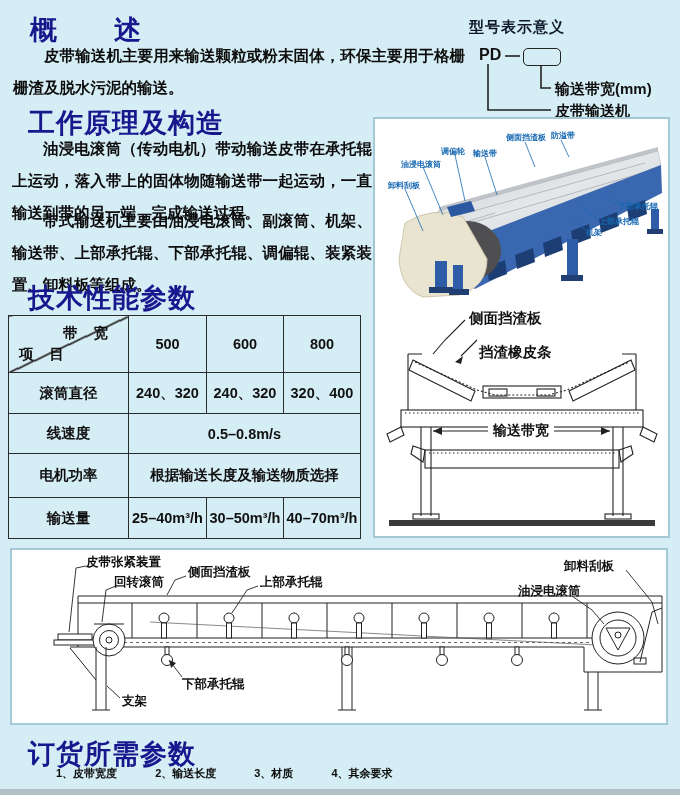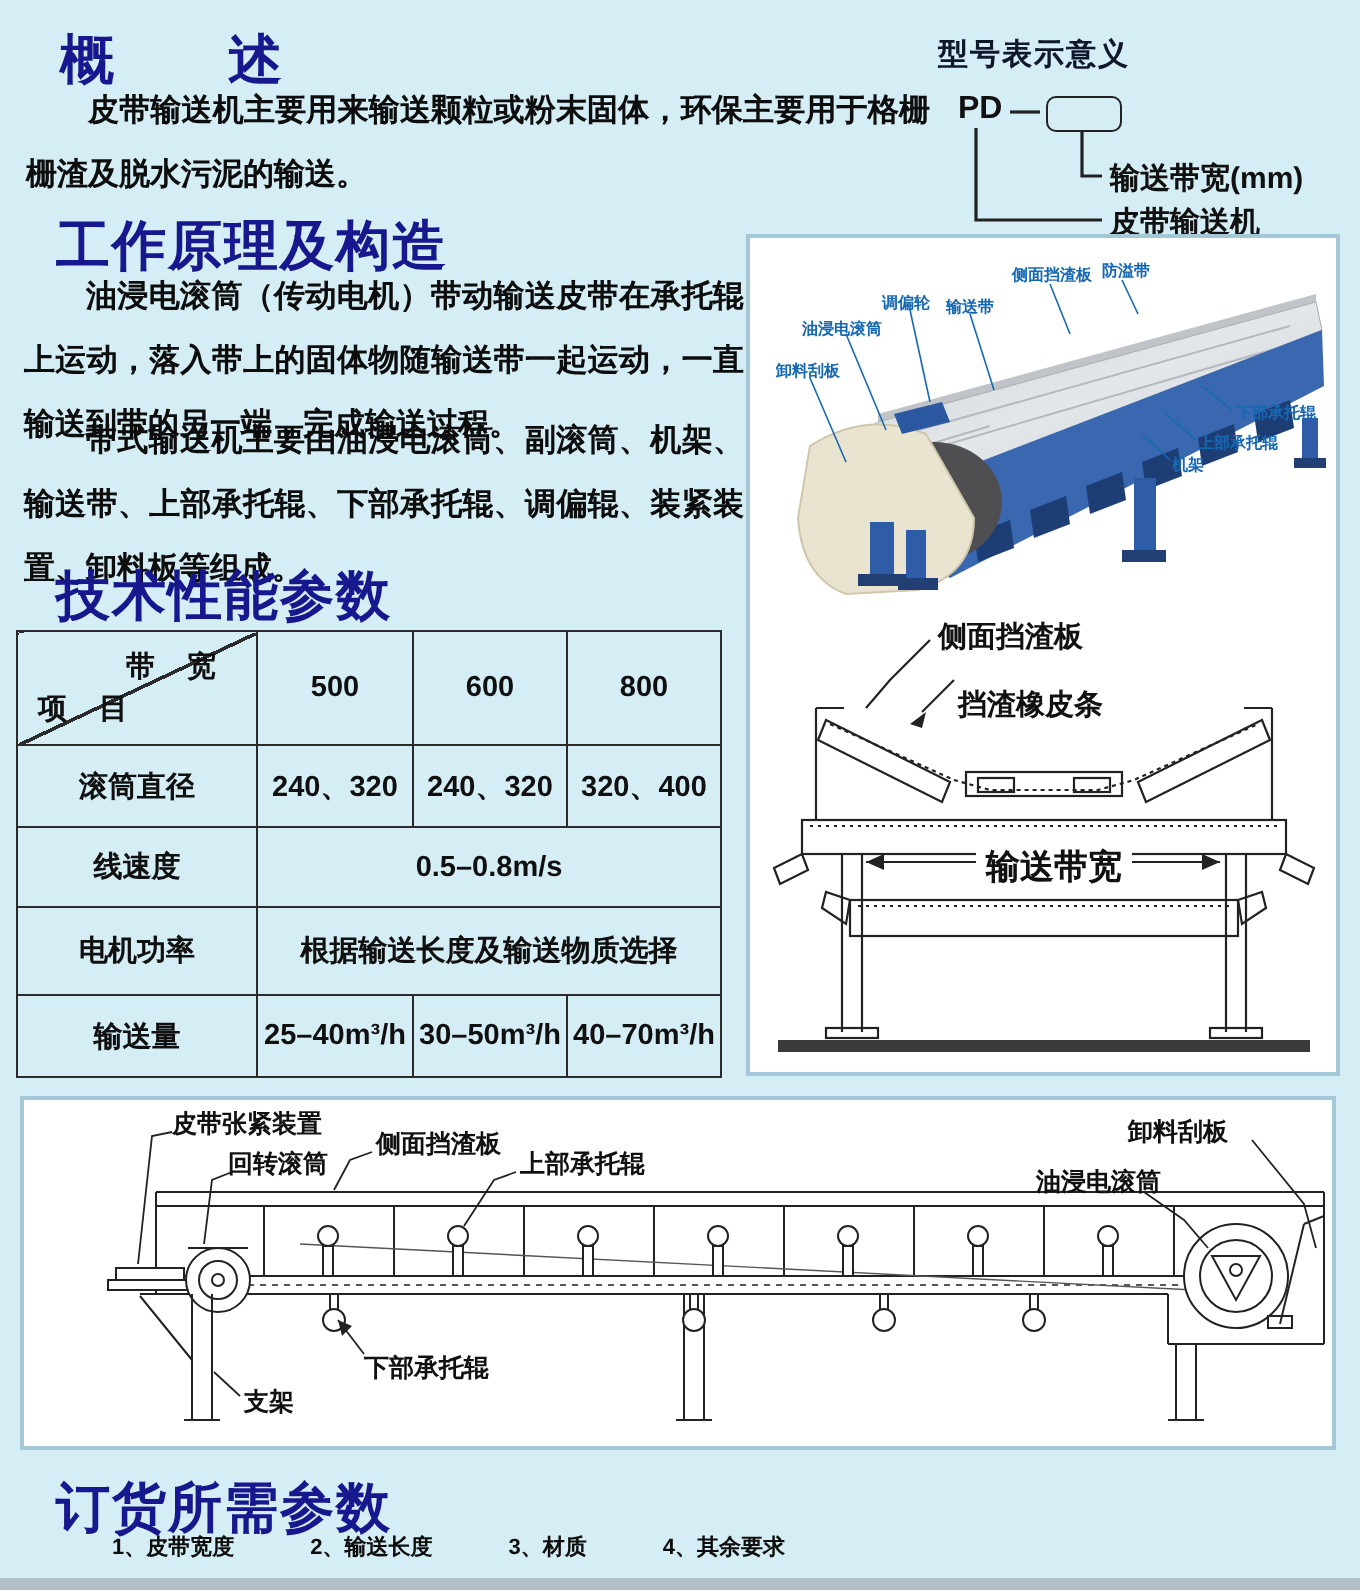--- a/index.html
+++ b/index.html
@@ -19,21 +19,21 @@
   table.spec td{border:1.6px solid #2b2b2b;text-align:center;vertical-align:middle;font-size:14.5px;font-weight:bold;color:#101010;padding:0;}
   td.diag{position:relative;background:
     linear-gradient(to bottom right,transparent calc(50% - 0.9px),#2b2b2b calc(50% - 0.9px),#2b2b2b calc(50% + 0.9px),transparent calc(50% + 0.9px));}
   td.diag .dt{position:absolute;right:14px;top:8px;letter-spacing:6px;}
   td.diag .db{position:absolute;left:10px;bottom:8px;letter-spacing:6px;}
   
   .panel{position:absolute;background:#fff;border:2px solid #a5c8d6;}
   .plabel{position:absolute;font-size:8px;font-weight:bold;color:#1668b2;white-space:nowrap;}
   .dlabel{position:absolute;font-size:12.5px;font-weight:bold;color:#111;white-space:nowrap;}
   .cslabel{position:absolute;font-size:14.5px;font-weight:bold;color:#111;white-space:nowrap;}
-  .dimlabel{position:absolute;font-size:17px;font-weight:bold;color:#111;background:#fff;padding:0 5px;white-space:nowrap;}
+  .dimlabel{position:absolute;font-size:14px;font-weight:bold;color:#111;background:#fff;padding:0 5px;white-space:nowrap;}
   
   .order-items{position:absolute;left:56px;top:766px;display:flex;gap:38px;font-size:11px;font-weight:bold;color:#0d0d0d;align-items:center;}
   .bottom-strip{position:absolute;left:0;top:789px;width:680px;height:6px;background:#b3bfc7;}
   svg{display:block;}
 </style>
 </head>
 <body>
 
 <div class="page">
 

